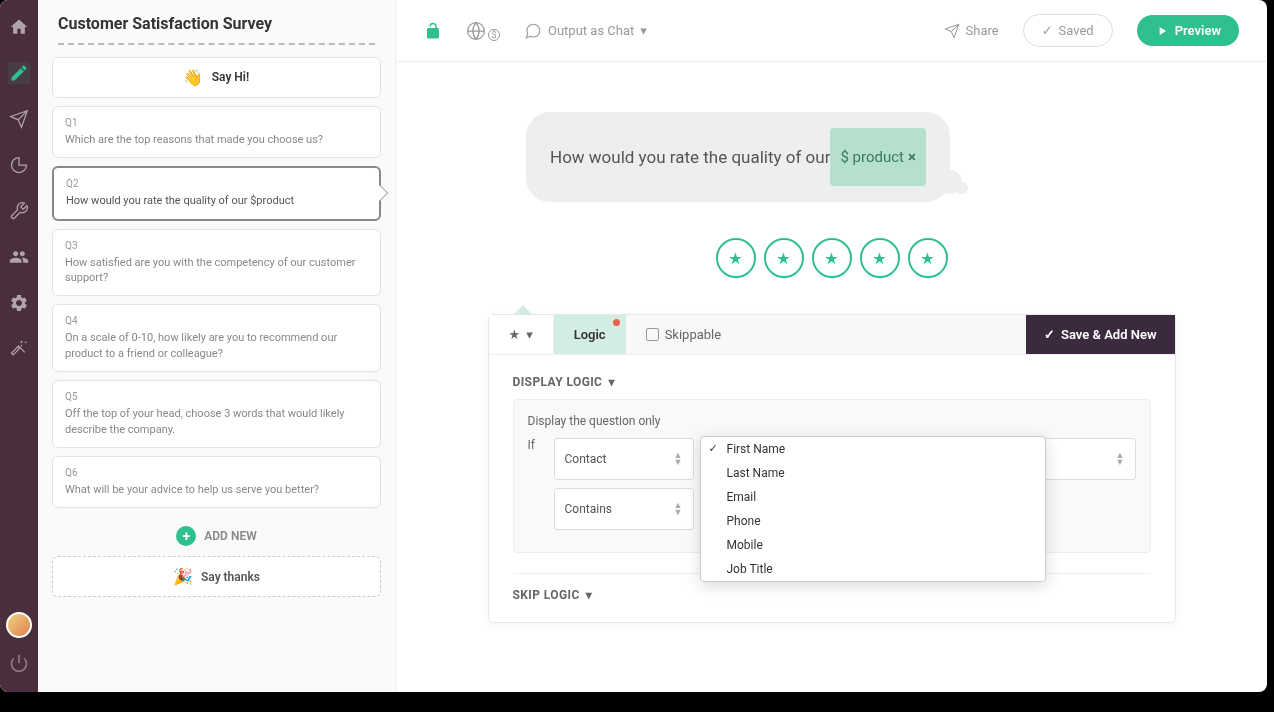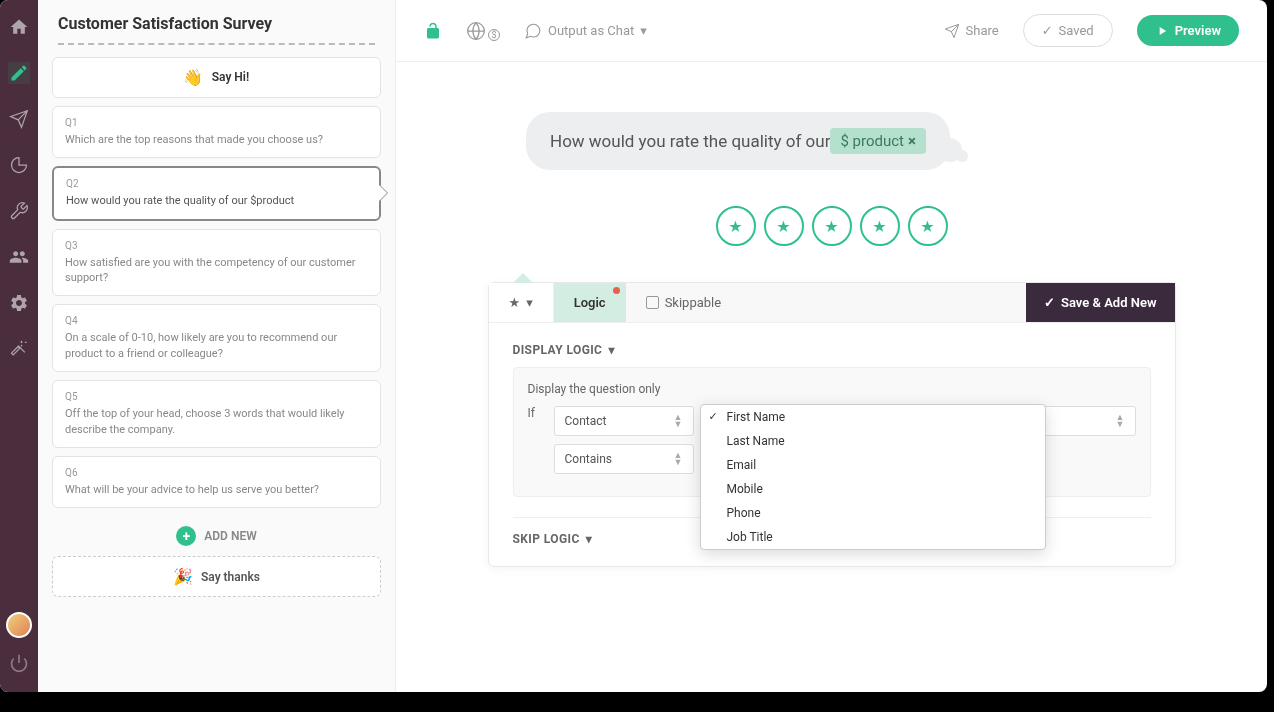--- a/index.html
+++ b/index.html
@@ -27,40 +27,40 @@
 .main{flex:1;display:flex;flex-direction:column;overflow:hidden}
 .topbar{display:flex;align-items:center;padding:14px 28px;border-bottom:1px solid #eee;gap:24px}
 .tb-icon{color:#999;cursor:pointer;display:flex;align-items:center;gap:6px;font-size:13px}
 .tb-icon.green{color:#2fc08d}
 .tb-spacer{flex:1}
 .tb-btn{padding:8px 18px;border-radius:20px;border:1px solid #ddd;font-size:13px;color:#999;display:flex;align-items:center;gap:6px;cursor:pointer}
 .tb-btn.preview{background:#2fc08d;color:#fff;border:none;font-weight:600}
 .canvas{flex:1;padding:50px 40px;overflow:hidden;position:relative}
 .question-bubble{background:#eceef0;border-radius:24px;padding:16px 24px;display:inline-flex;align-items:center;gap:0;font-size:17px;color:#555;margin-left:90px;position:relative}
 .question-bubble::after{content:"";position:absolute;right:-12px;bottom:8px;width:24px;height:24px;background:#eceef0;border-radius:50%;box-shadow:12px 6px 0 -6px #eceef0}
-.var-chip{background:#b5e0ce;color:#3a7a5e;padding:4px 10px;border-radius:4px;font-size:15px;display:flex;align-items:center;gap:4px}
+.var-chip{background:#b5e0ce;color:#3a7a5e;padding:20px 10px;border-radius:4px;font-size:15px;display:flex;align-items:center;gap:4px}
 .var-chip .x{cursor:pointer;font-weight:bold}
 .stars{display:flex;gap:8px;justify-content:center;margin:36px 0}
 .star{width:40px;height:40px;border:2px solid #2fc08d;border-radius:50%;display:flex;align-items:center;justify-content:center;color:#2fc08d;cursor:pointer}
 .editor{background:#fff;border:1px solid #e8e8e8;border-radius:6px;box-shadow:0 2px 10px rgba(0,0,0,0.05);position:relative;margin:0 auto;width:688px}
 .editor::before{content:"";position:absolute;top:-10px;left:24px;width:0;height:0;border-left:10px solid transparent;border-right:10px solid transparent;border-bottom:10px solid #d4ede3}
 .editor-tabs{display:flex;align-items:center;background:#f8f8f8;border-bottom:1px solid #eee}
 .etab{padding:12px 20px;font-size:13px;color:#666;cursor:pointer;display:flex;align-items:center;gap:6px;position:relative}
 .etab.qtype{background:#fff;border-right:1px solid #eee}
 .etab.logic{background:#d4ede3;color:#333;font-weight:600}
 .etab.logic .dot{position:absolute;top:4px;right:6px;width:7px;height:7px;background:#e8614f;border-radius:50%}
 .etab-spacer{flex:1}
 .etab.save{background:#3b2a3e;color:#fff;font-weight:600;padding:12px 18px}
 .editor-body{padding:20px 24px}
 .section-title{font-size:12px;font-weight:700;color:#666;letter-spacing:0.4px;margin-bottom:10px;cursor:pointer;display:flex;align-items:flex-start;gap:6px}
 .logic-box{background:#f9f9f9;border:1px solid #eee;border-radius:4px;padding:14px}
 .logic-label{font-size:12px;color:#666;margin-bottom:10px}
 .logic-row{display:flex;gap:10px;margin-bottom:8px}
 .if-label{font-size:12px;color:#666;width:16px}
-.sel{flex:1;height:30px;border:1px solid #ddd;border-radius:3px;background:#fff;padding:0 10px;font-size:12px;color:#555;display:flex;align-items:center;justify-content:space-between;cursor:pointer;position:relative}
+.sel{flex:1;height:42px;border:1px solid #ddd;border-radius:3px;background:#fff;padding:0 10px;font-size:12px;color:#555;display:flex;align-items:center;justify-content:space-between;cursor:pointer;position:relative}
 .sel .arrows{font-size:9px;color:#aaa;line-height:7px}
 .dropdown{position:absolute;top:-2px;left:172px;width:346px;background:#fff;border:1px solid #ccc;border-radius:4px;box-shadow:0 4px 16px rgba(0,0,0,0.15);z-index:100}
 .dd-item{padding:5px 12px 5px 26px;font-size:12px;color:#333;cursor:pointer;position:relative}
 .dd-item.checked::before{content:"✓";position:absolute;left:8px;font-size:11px}
 .skip-title{font-size:12px;font-weight:700;color:#666;letter-spacing:0.4px;margin-top:20px;padding-top:14px;border-top:1px solid #eee;cursor:pointer;display:flex;align-items:center;gap:6px}
 .emoji{font-size:16px}
 .chk{width:13px;height:13px;border:1.5px solid #999;border-radius:2px}
 </style>
 </head>
 <body>
@@ -244,22 +244,22 @@
                   <span class="arrows">▲<br>▼</span>
                 </div>
               <div class="sel">
                   <span>First Name</span>
                   <span class="arrows">▲<br>▼</span>
                 </div>
               <div class="dropdown">
                 <div class="dd-item checked">First Name</div>
                 <div class="dd-item">Last Name</div>
                 <div class="dd-item">Email</div>
+                <div class="dd-item">Phone</div>
                 <div class="dd-item">Mobile</div>
-                <div class="dd-item">Phone</div>
                 <div class="dd-item">Job Title</div>
               </div>
             </div>
             <div class="logic-row">
               <span class="if-label"></span>
               <div class="sel" style="max-width:140px">
                   <span>Contains</span>
                   <span class="arrows">▲<br>▼</span>
                 </div>
             </div>

